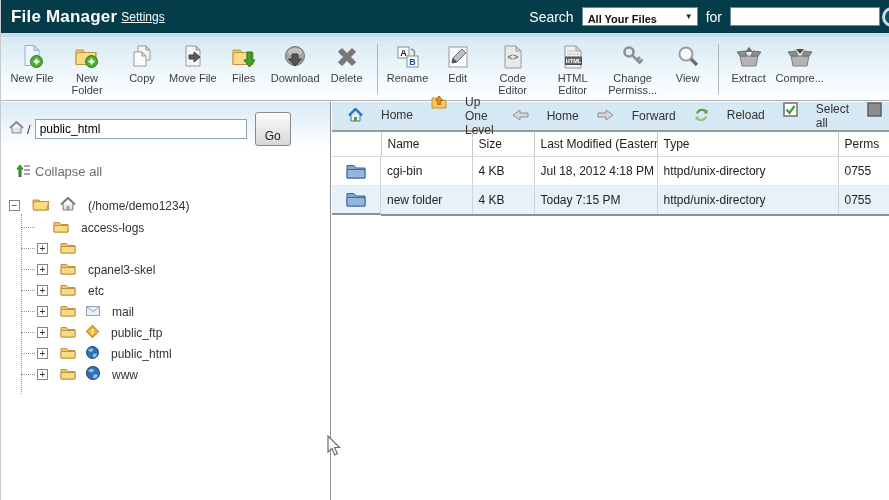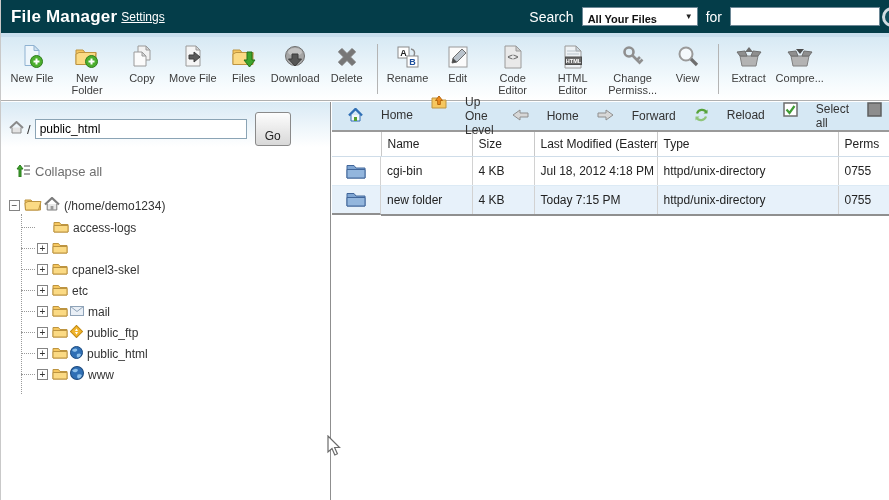--- a/index.html
+++ b/index.html
@@ -42,21 +42,21 @@
   .slash { font-size:13px; color:#333; margin-left:1px; }
   .path-input { width:212px; height:20px; border:1px solid #8ba4b5; font-size:12px; padding:0 4px; margin-left:2px; }
   .go-btn { margin-left:6px; height:22px; padding:16px 9px; font-size:12px; color:#222;
     background:linear-gradient(#fdfdfd, #d8d8d8); border:1px solid #8a8a8a; border-radius:3px; cursor:pointer; }
   .collapse-row { display:flex; align-items:center; gap:5px; margin:17px 0 0 14px; color:#6e6e6e;
     font-size:13px; cursor:pointer; }
 
   
   .tree { position:relative; margin:14px 0 0 8px; list-style:none; }
   .tree .vline { position:absolute; left:12px; top:20px; height:180px; border-left:1px dotted #9a9a9a; }
-  .tnode { position:relative; display:flex; align-items:center; gap:4px; height:21px; font-size:12px; color:#333; cursor:pointer; }
+  .tnode { position:relative; display:flex; align-items:center; gap:12px; height:21px; font-size:12px; color:#333; cursor:pointer; }
   .tnode.root { height:23px; }
   .tnode.child { padding-left:28px; }
   .tnode.child::before { content:""; position:absolute; left:12px; top:10px; width:14px; border-top:1px dotted #9a9a9a; }
   .tnode.noexp { padding-left:44px;text-align:center; }
   .expander { width:11px; height:11px; border:1px solid #848484; background:#fff; font-size:10px;
     line-height:9px; text-align:center; color:#333; flex:0 0 11px; cursor:pointer; }
   .expander.plus::after { content:"+"; }
   .expander.minus::after { content:"−"; }
   .overlay-gap { margin-left:-2px; }
 

